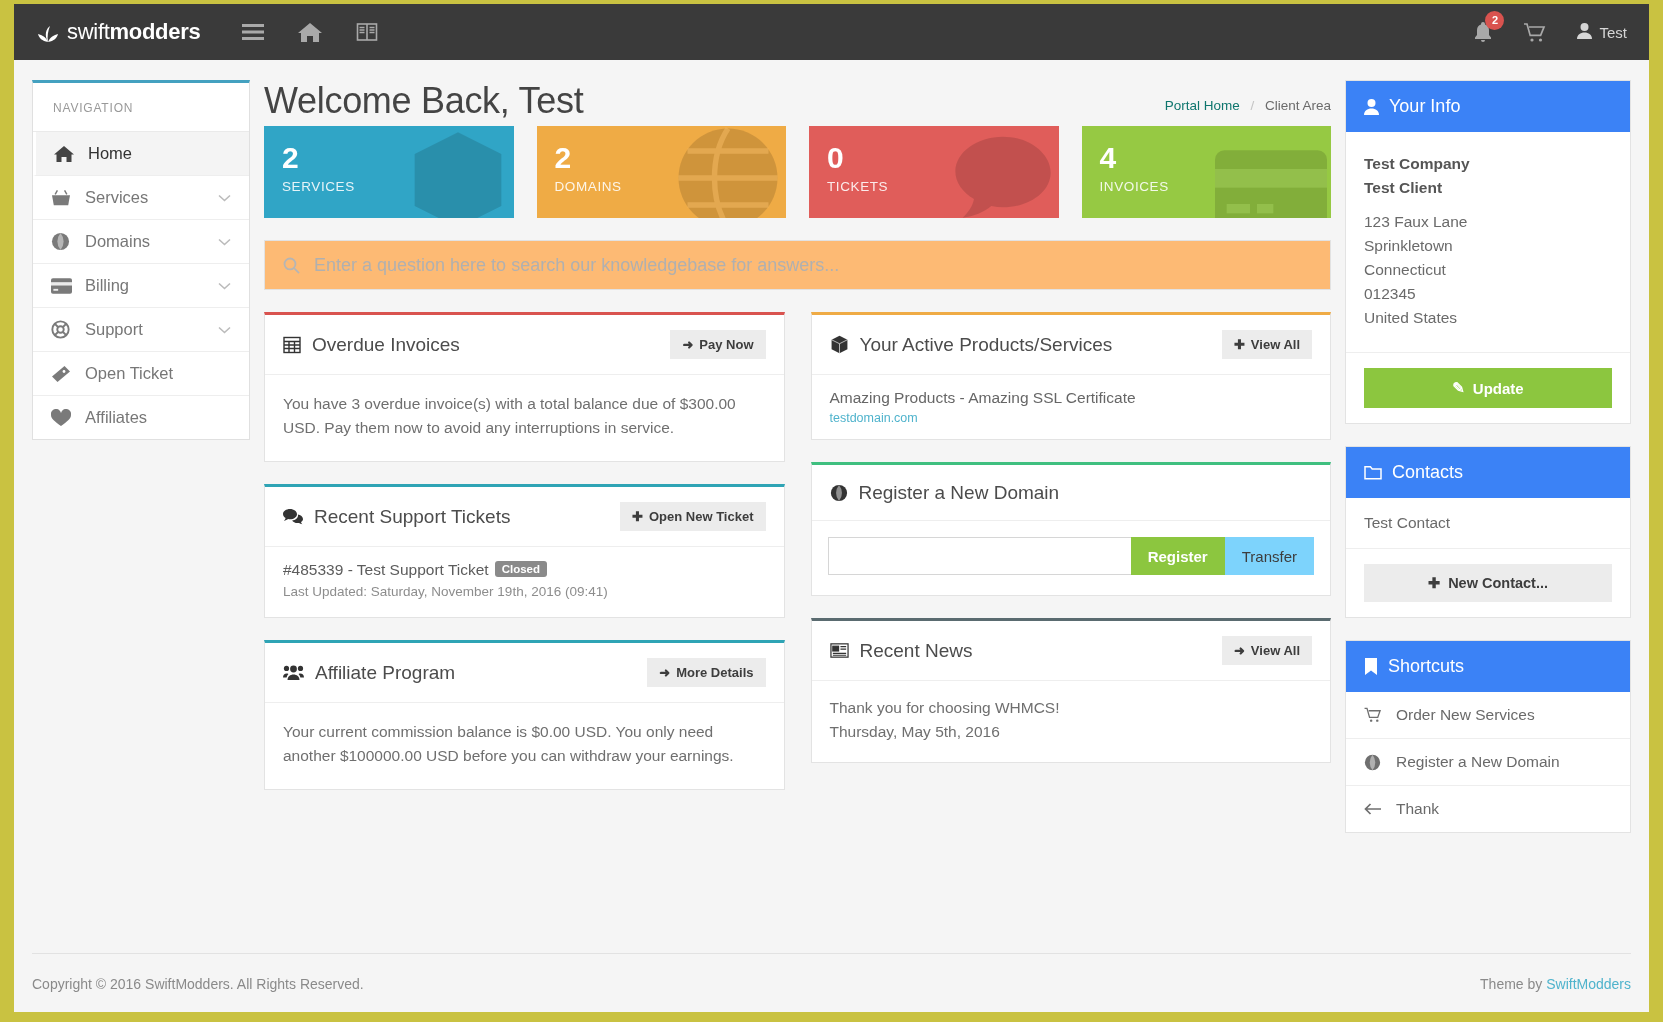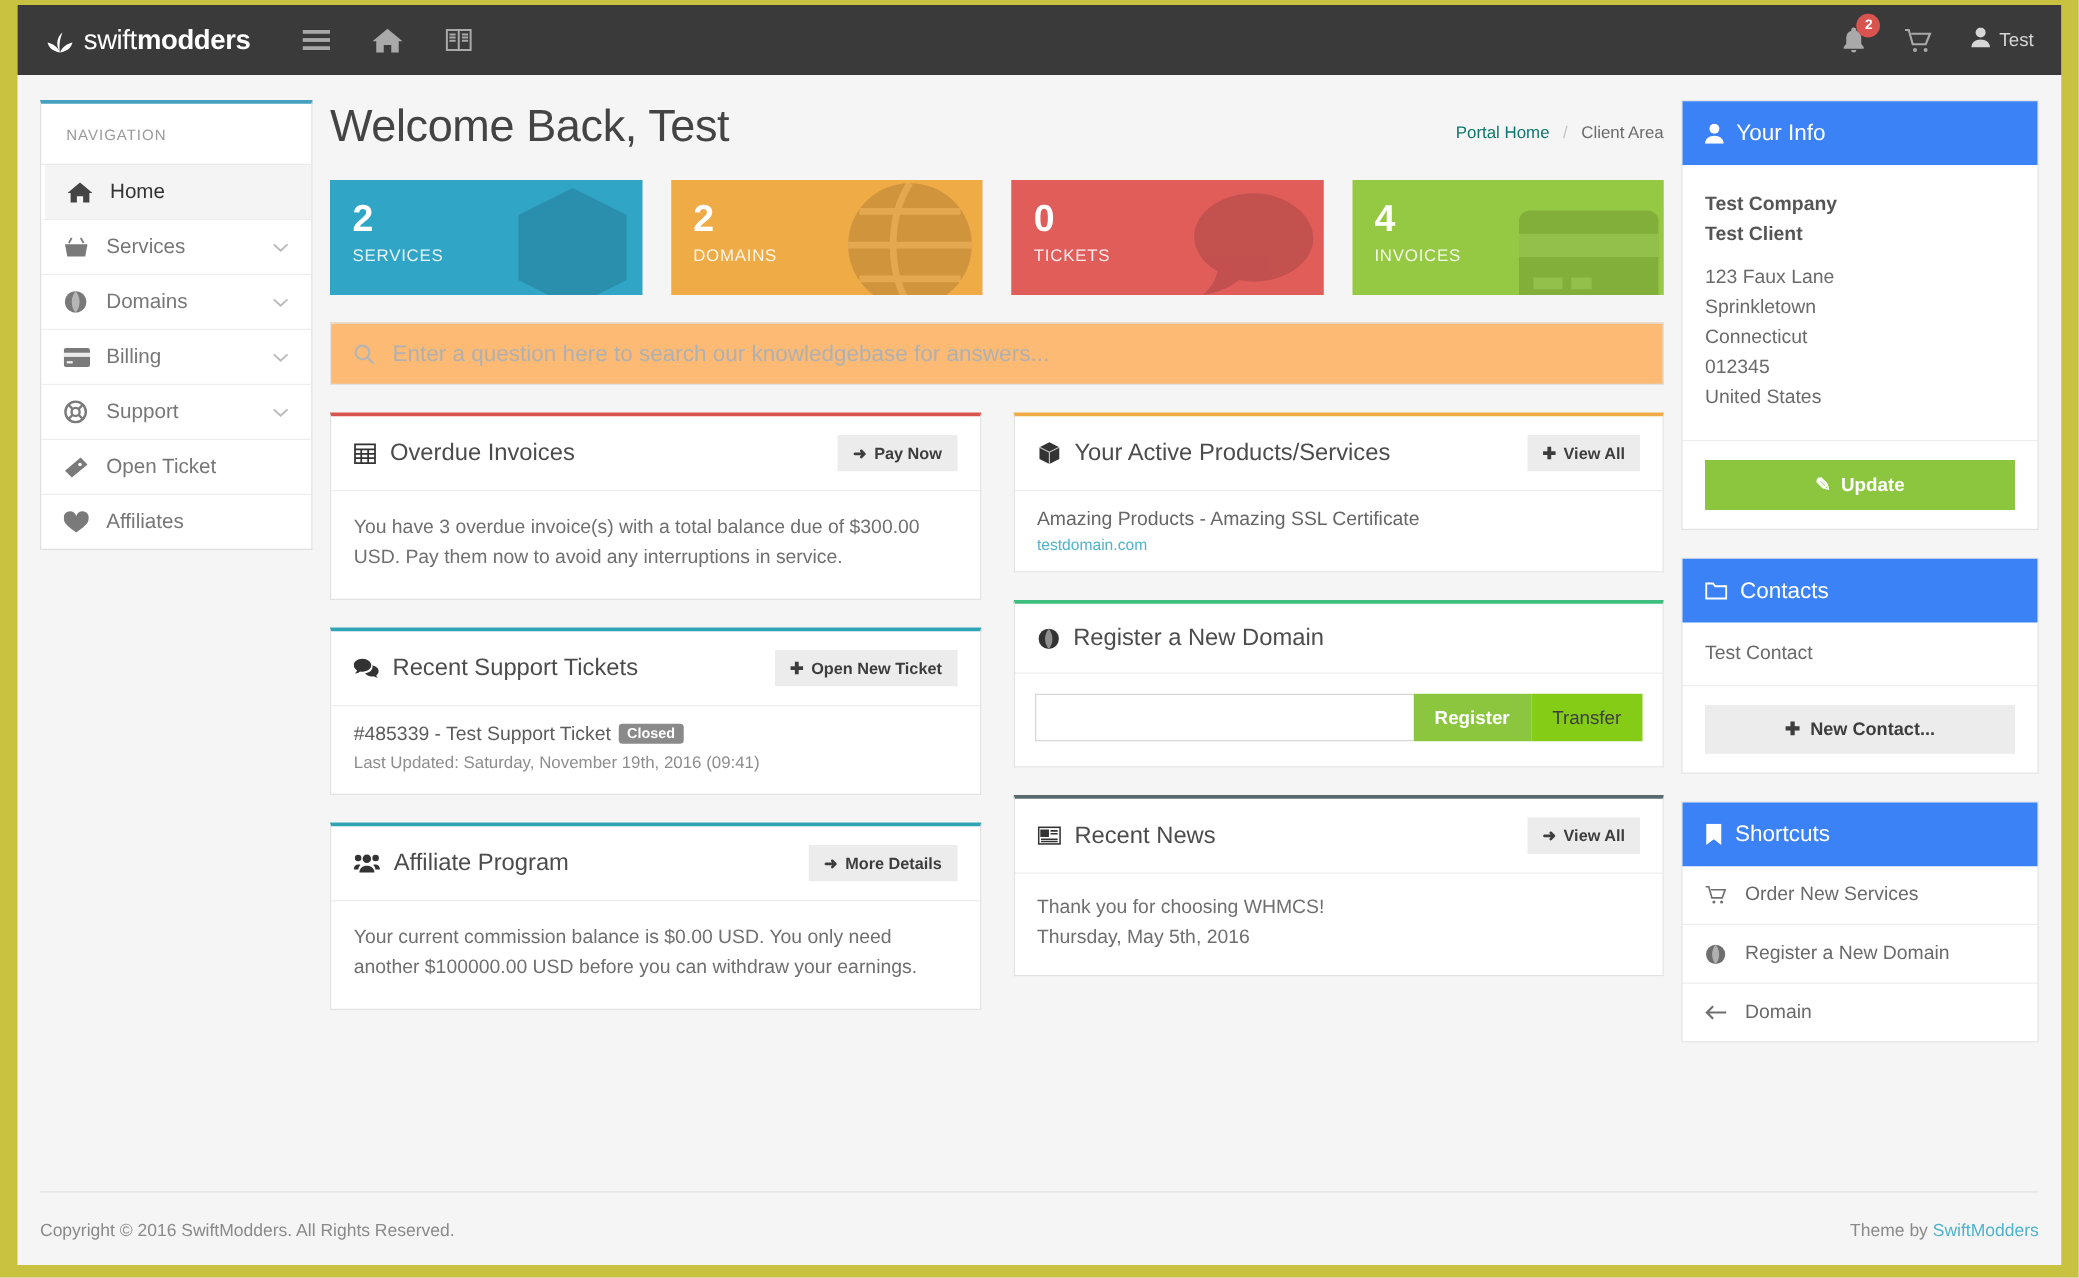--- a/index.html
+++ b/index.html
@@ -64,21 +64,21 @@
     cursor: pointer; position: relative;
   }
   .nav-item:last-child { border-bottom: none; }
   .nav-item.active { background: #f4f4f4; color: #333; border-left: 3px solid #fff; }
   .nav-item .ni-ico { width: 34px; flex: 0 0 34px; display: flex; align-items: center; color: #7a7a7a; }
   .nav-item.active .ni-ico { color: #444; }
   .nav-item .ni-label { flex: 1; }
   .nav-item .ni-chev { color: #bbb; display: flex; align-items: center; }
 
   
-  .title-row { display: flex; align-items: flex-end; margin-bottom: 22px; }
+  .title-row { display: flex; align-items: flex-end; margin-bottom: 4px; }
   .page-title { font-size: 36px; color: #444; font-weight: 400; letter-spacing: -0.3px; }
   .breadcrumb { margin-left: auto; font-size: 13.5px; color: #a9a9a9; padding-bottom: 9px; }
   .breadcrumb a { color: #0f766e; text-decoration: none; cursor: pointer; }
   .breadcrumb .sep { margin: 0 7px; color: #c4c4c4; }
   .breadcrumb .current { color: #6b6b6b; }
 
   
   .stats { display: flex; gap: 23px; margin-bottom: 22px; }
   .stat {
     flex: 1; height: 92px; position: relative; overflow: hidden;
@@ -150,21 +150,21 @@
     flex: 1; height: 38px; border: 1px solid #d6d6d6; border-right: none;
     padding: 0 11px; font-size: 15px; outline: none;
     font-family: "Liberation Sans", sans-serif; color: #555;
   }
   .btn-register {
     background: #8cc63f; color: #fff; border: none; padding: 0 17px; height: 38px;
     font-size: 15px; font-weight: 700; cursor: pointer;
     font-family: "Liberation Sans", sans-serif;
   }
   .btn-transfer {
-    background: #84cc16; color: #3d3d3d; border: none; padding: 0 17px; height: 38px;
+    background: #7dd3fc; color: #3d3d3d; border: none; padding: 0 17px; height: 38px;
     font-size: 15px; cursor: pointer; font-family: "Liberation Sans", sans-serif;
   }
   .news-item { padding: 15px 18px 18px 18px; font-size: 15.5px; color: #6f6f6f; line-height: 1.55; }
 
   
   .side-panel { background: #fff; border: 1px solid #e3e3e3; margin-bottom: 22px; }
   .side-head {
     background: #3b82f6; color: #fff; padding: 15px 18px;
     font-size: 18px; display: flex; align-items: center; gap: 10px;
   }
@@ -634,21 +634,21 @@
               </svg>
           </span>
           <span>Register a New Domain</span>
         </div>
         <div class="shortcut">
           <span class="sc-ico">
             <svg width="18" height="14" viewBox="0 0 18 14" fill="none" stroke="currentColor" stroke-width="1.7">
                 <path d="M17 7H1.5M6.5 2 1.5 7l5 5"></path>
               </svg>
           </span>
-          <span>Domain</span>
+          <span>Thank</span>
         </div>
       </div>
 
     </div>
   </div>
 
   <div class="footer">
     <span>Copyright © 2016 SwiftModders. All Rights Reserved.</span>
     <span class="right">
       <span>Theme by </span><a>SwiftModders</a>

